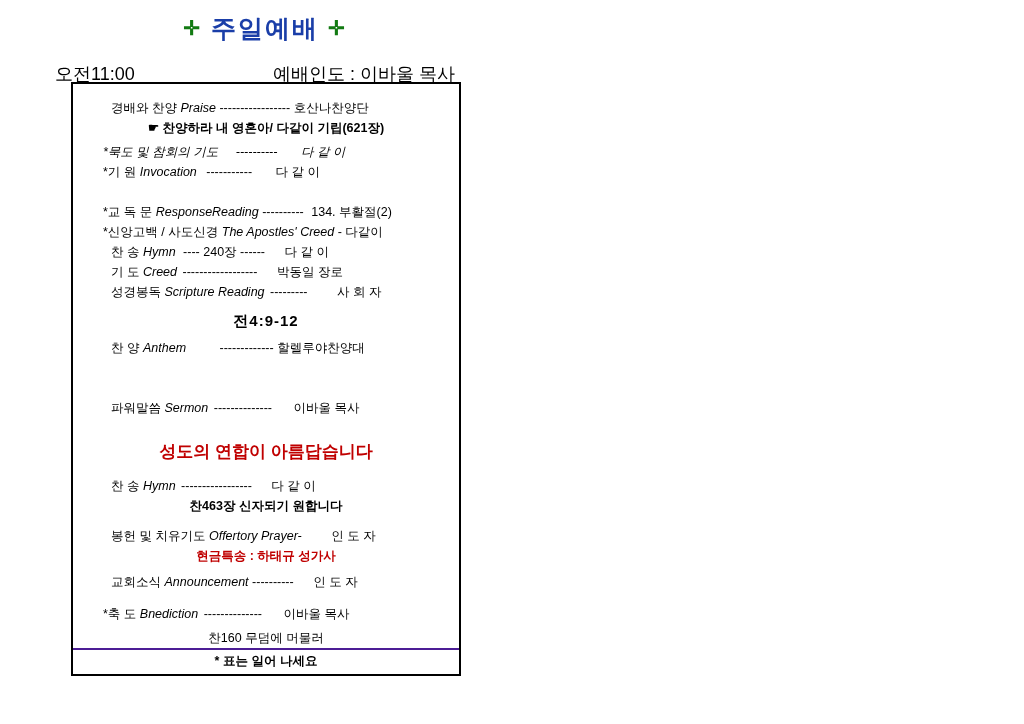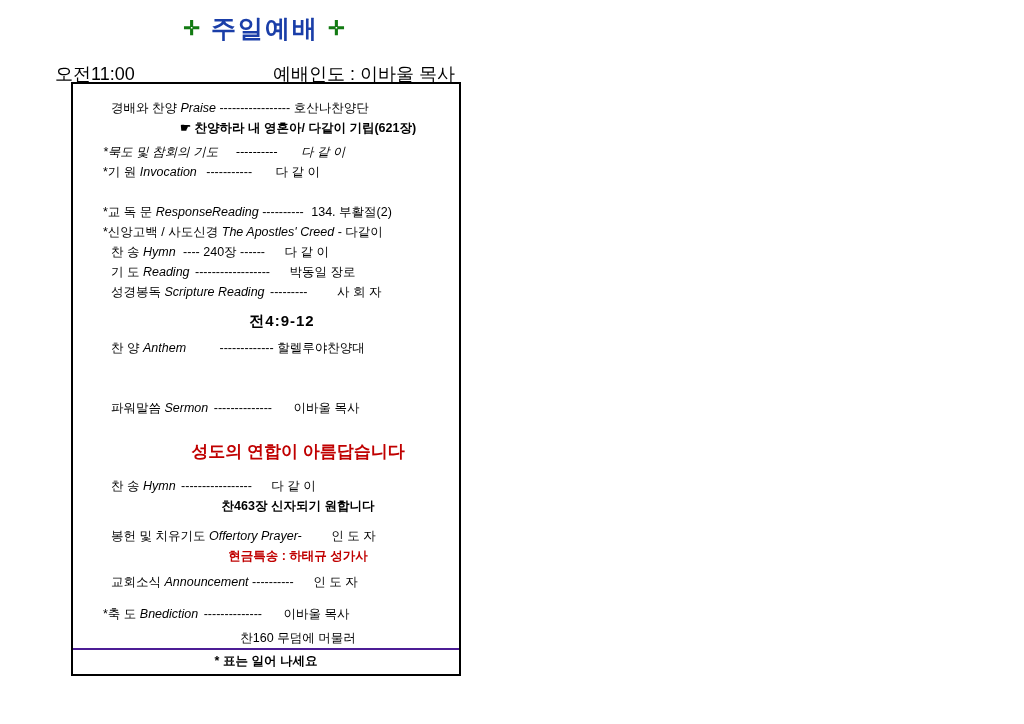--- a/index.html
+++ b/index.html
@@ -24,21 +24,21 @@
   .time-row{position:absolute;left:55px;top:62px;width:400px;font-size:18px;}
   .time-row .l{float:left;}
   .time-row .r{float:right;}
   .order-box{
     position:absolute;left:55px;top:82px;width:386px;height:590px;
     border:2px solid #000;background:#fff;margin-left:16px;
   }
   .order-inner{position:relative;width:100%;height:100%;}
   .ln{position:absolute;font-size:12.5px;white-space:nowrap;}
   .ln i{font-style:italic;}
-  .center-ln{position:absolute;width:100%;text-align:center;font-size:12.5px;padding-left:32px;}
+  .center-ln{position:absolute;width:100%;text-align:center;font-size:12.5px;}
   .bold{font-weight:bold;}
   .red{color:#c00000;}
   .verse{position:absolute;width:100%;text-align:center;font-size:15px;font-weight:bold;letter-spacing:1px;}
   .hymn-bottom{
     position:absolute;left:0;bottom:0;width:100%;border-top:2px solid #4c1d95;
     text-align:center;font-size:12.5px;font-weight:bold;padding:3px 4px 4px;
     box-sizing:border-box;
   }
 
   
@@ -98,32 +98,32 @@
           <span>다같이</span>
         </div>
         <div class="ln" style="left:38px;top:160px;">
           <span>찬      송</span>
           <i>Hymn</i>
           <span style="padding-left:4px">----  240장  ------</span>
           <span style="padding-left:16px">다  같  이</span>
         </div>
         <div class="ln" style="left:38px;top:180px;">
           <span>기        도</span>
-          <i>Reading</i>
+          <i>Creed</i>
           <span style="padding-left:2px">------------------</span>
           <span style="padding-left:16px">박동일 장로</span>
         </div>
         <div class="ln" style="left:38px;top:200px;">
           <span>성경봉독</span>
           <i>Scripture Reading</i>
           <span style="padding-left:2px">---------</span>
           <span style="padding-left:26px">사  회  자</span>
         </div>
 
-        <div class="verse" style="top:228px;padding-left:16px;">전4:9-12</div>
+        <div class="verse" style="top:228px;">전4:9-12</div>
 
         <div class="ln" style="left:38px;top:316px;">
           <span>파워말씀</span>
           <i>Sermon</i>
           <span style="padding-left:2px">--------------</span>
           <span style="padding-left:18px">이바울 목사</span>
         </div>
 
         <div class="ln" style="left:38px;top:256px;">
           <span>찬      양</span>

